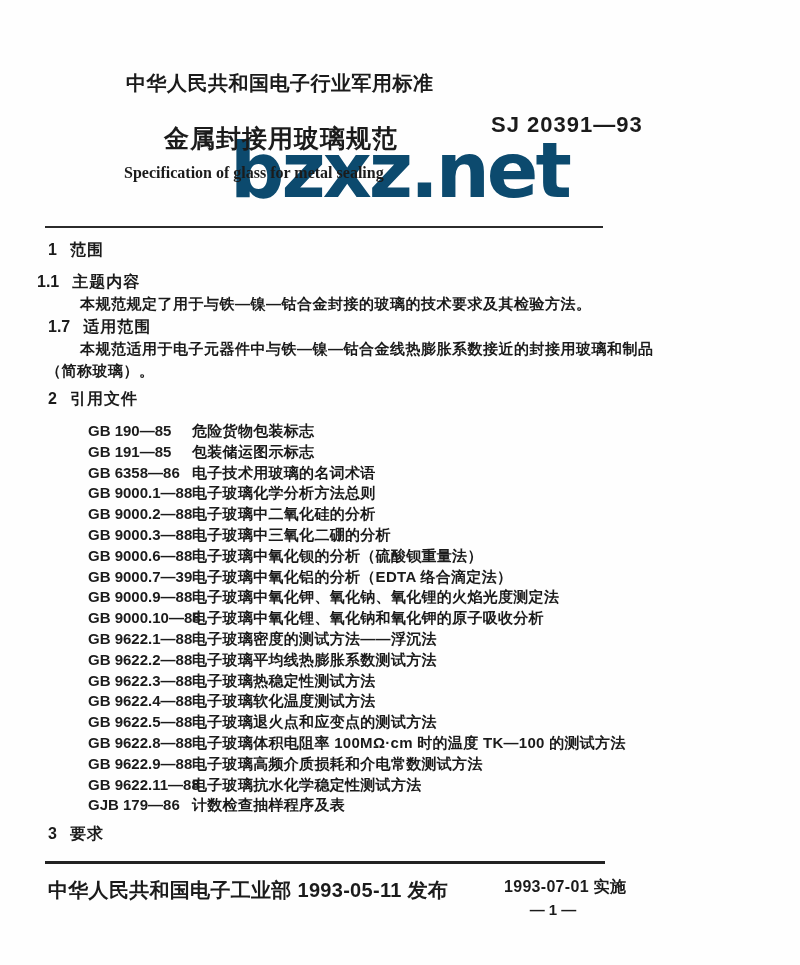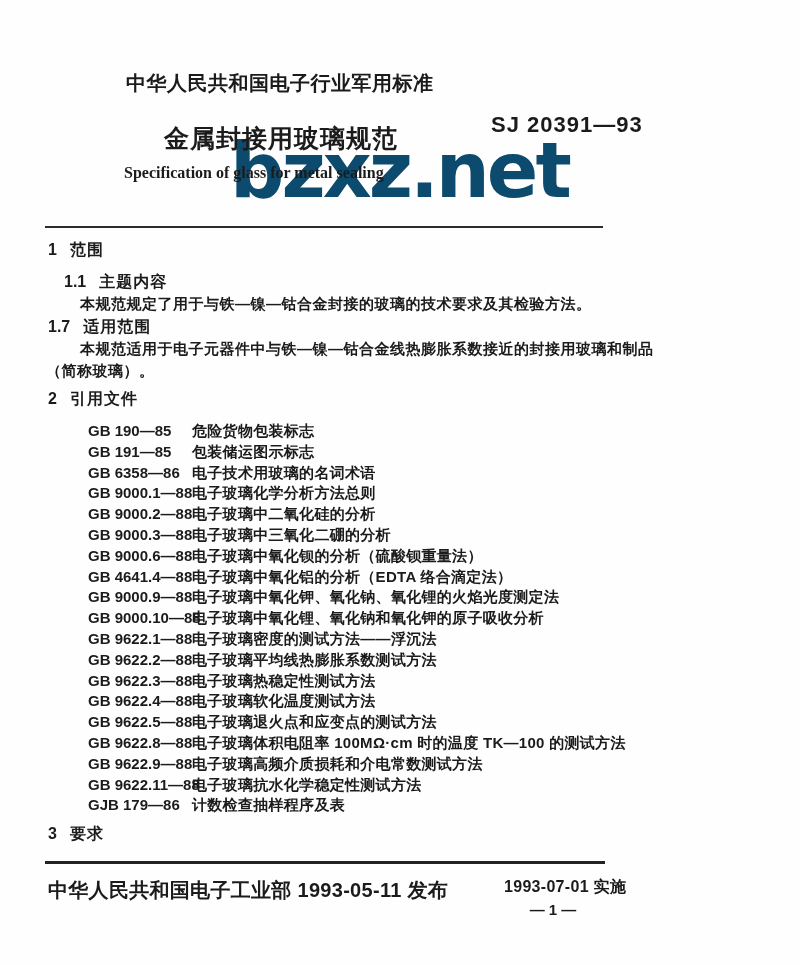--- a/index.html
+++ b/index.html
@@ -61,21 +61,21 @@
     background: #222;
   }
 
   .sec-heading {
     font-size: 16px; font-weight: 700; white-space: nowrap;
   }
   .sec-heading .sec-num { display: inline-block; }
   .sec-heading .sec-title { display: inline-block; margin-left: 13px; letter-spacing: 1px; }
 
   .h-s1   { left: 48px; top: 240px; }
-  .h-s1-1 { left: 64px; top: 272px; }
+  .h-s1-1 { left: 37px; top: 272px; }
   .h-s1-2 { left: 48px; top: 317px; }
   .h-s2   { left: 48px; top: 389px; }
   .h-s3   { left: 48px; top: 824px; }
 
   .body-text {
     font-size: 15px; font-weight: 600; letter-spacing: 0.5px;
     white-space: nowrap;
   }
   .p-1-1   { left: 80px; top: 295px; }
   .p-1-2a  { left: 80px; top: 340px; }
@@ -173,21 +173,21 @@
       <span class="ref-code">GB 9000.3—88</span>
       <span class="ref-title">电子玻璃中三氧化二硼的分析</span>
     </div>
 
     <div class="ref-row">
       <span class="ref-code">GB 9000.6—88</span>
       <span class="ref-title">电子玻璃中氧化钡的分析（硫酸钡重量法）</span>
     </div>
 
     <div class="ref-row">
-      <span class="ref-code">GB 4641.4—88</span>
+      <span class="ref-code">GB 9000.7—39</span>
       <span class="ref-title">电子玻璃中氧化铝的分析（EDTA 络合滴定法）</span>
     </div>
 
     <div class="ref-row">
       <span class="ref-code">GB 9000.9—88</span>
       <span class="ref-title">电子玻璃中氧化钾、氧化钠、氧化锂的火焰光度测定法</span>
     </div>
 
     <div class="ref-row">
       <span class="ref-code">GB 9000.10—88</span>

